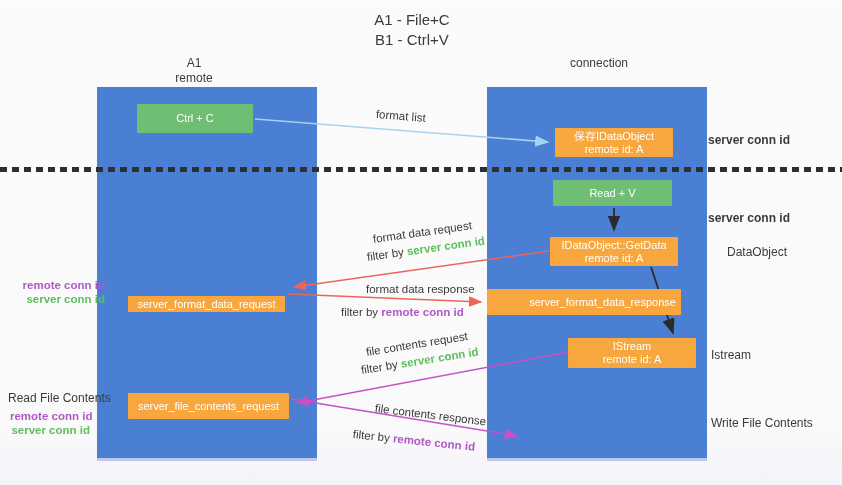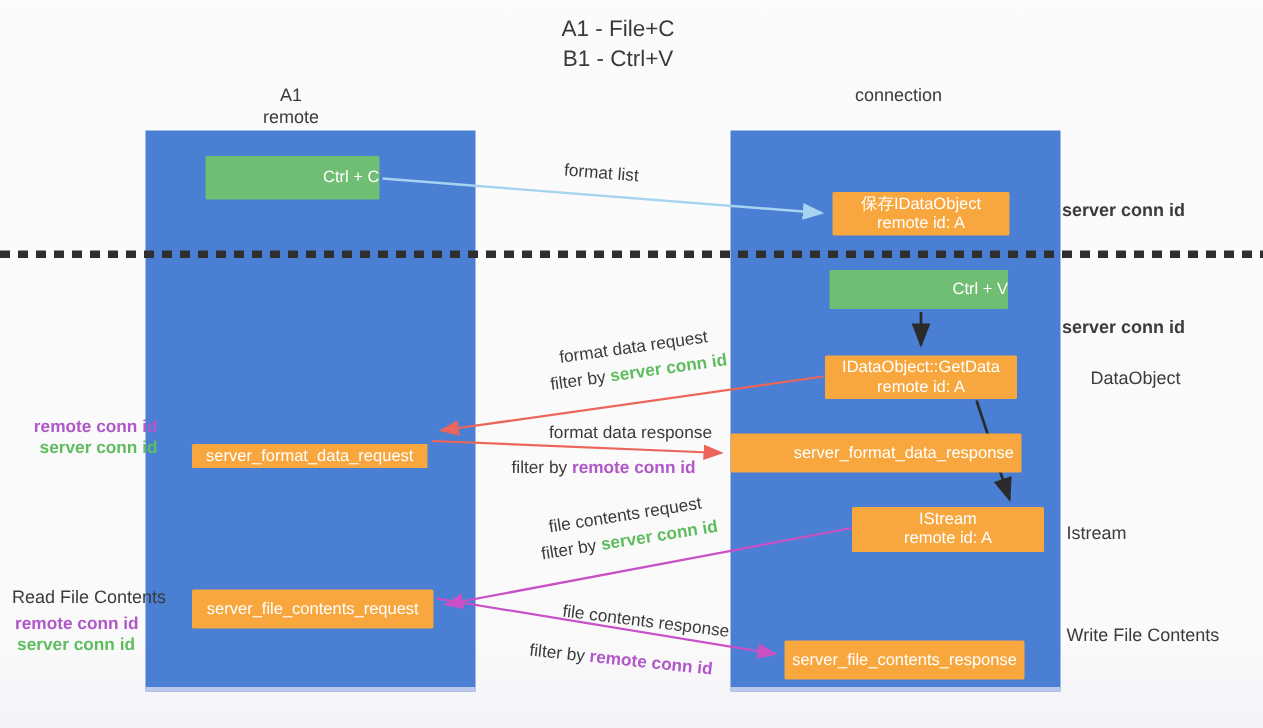--- a/index.html
+++ b/index.html
@@ -29,21 +29,21 @@
     position:absolute;left:0;top:167px;width:842px;height:5px;
     background:repeating-linear-gradient(90deg,#2f2f2f 0 7px,transparent 7px 12px);
   }
   .arrows{position:absolute;left:0;top:0;width:842px;height:485px;pointer-events:none;}
   .node{
     position:absolute;display:flex;flex-direction:column;
     align-items:center;justify-content:center;
     color:#fff;font-size:11px;line-height:13px;text-align:center;
     border-radius:1px;
   }
-  .node.green{background:#6fbe73;align-items:flex-end;}
+  .node.green{background:#6fbe73;}
   .node.orange{background:#f8a73e;}
   .lbl{
     position:absolute;white-space:nowrap;font-size:11.5px;color:#3b3b3b;
     transform-origin:left center;
   }
   .key-green{color:#5fbd60;font-weight:bold;}
   .key-purple{color:#b058c8;font-weight:bold;}
   .side-note{position:absolute;white-space:nowrap;font-size:12px;color:#3b3b3b;}
   .conn-pair{
     position:absolute;text-align:right;font-size:11.5px;
@@ -100,21 +100,21 @@
   <div class="node green" style="left:137px;top:104px;width:116px;height:29px;">
     <div>Ctrl + C</div>
   </div>
 
   <div class="node orange" style="left:555px;top:128px;width:118px;height:29px;">
     <div>保存IDataObject</div>
     <div>remote id: A</div>
   </div>
 
   <div class="node green" style="left:553px;top:180px;width:119px;height:26px;">
-    <div>Ctrl + V</div>
+    <div>Read + V</div>
   </div>
 
   <div class="node orange" style="left:550px;top:237px;width:128px;height:29px;">
     <div>IDataObject::GetData</div>
     <div>remote id: A</div>
   </div>
 
   <div class="node orange" style="left:128px;top:296px;width:157px;height:16px;">
     <div>server_format_data_request</div>
   </div>
@@ -125,23 +125,20 @@
 
   <div class="node orange" style="left:568px;top:338px;width:128px;height:30px;">
     <div>IStream</div>
     <div>remote id: A</div>
   </div>
 
   <div class="node orange" style="left:128px;top:393px;width:161px;height:26px;">
     <div>server_file_contents_request</div>
   </div>
 
-  <div class="node orange" style="left:523px;top:427px;width:160px;height:26px;">
-    <div>server_file_contents_response</div>
-  </div>
 
   <div class="lbl" style="left:376px;top:108px;transform:rotate(4.5deg);">format list</div>
 
   <div class="lbl" style="left:373px;top:233px;transform:rotate(-8deg);">format data request</div>
   <div class="lbl" style="left:367px;top:251px;transform:rotate(-8deg);">
     <span>filter by</span>
     <span class="key-green">server conn id</span>
   </div>
 
   <div class="lbl" style="left:366px;top:283px;">format data response</div>

